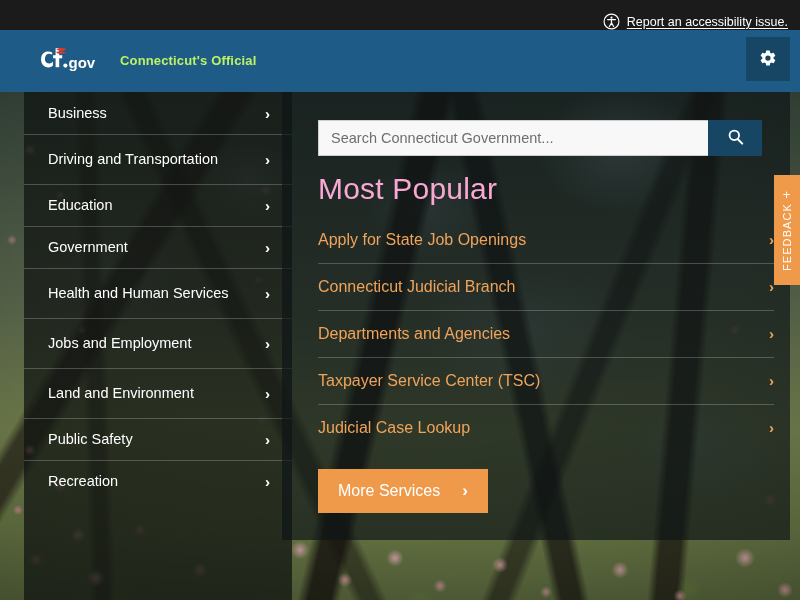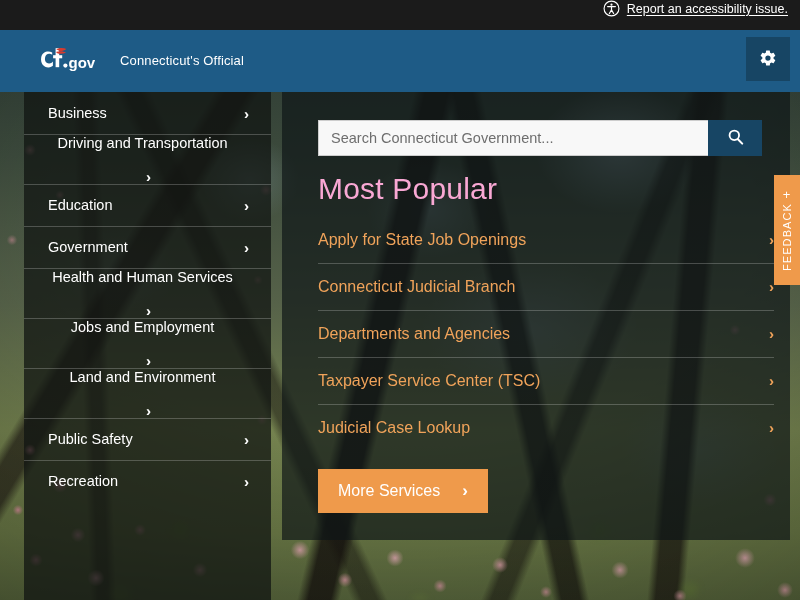--- a/index.html
+++ b/index.html
@@ -84,21 +84,21 @@
     filter: blur(2px);
   }
   .bg-vignette {
     background: radial-gradient(ellipse 110% 95% at 50% 35%, transparent 40%, rgba(0,0,0,.38) 100%);
   }
 
   
   #access-bar {
     position: absolute; left: 0; top: 0; width: 800px; height: 30px;
     background: #1b1b1b;
-    display: flex; align-items: flex-start; justify-content: flex-end;
+    display: flex; align-items: flex-end; justify-content: flex-end;
     padding-right: 12px;
   }
   #access-link {
     display: flex; align-items: center; gap: 7px;
     color: #ffffff; font-size: 12.5px; text-decoration: none;
     cursor: pointer;
   }
   #access-link .lbl { text-decoration: underline; text-underline-offset: 2px; }
   .a11y-icon { display: block; }
 
@@ -106,51 +106,51 @@
   #site-header {
     position: absolute; left: 0; top: 30px; width: 800px; height: 62px;
     background: #1e5b86;
     display: flex; align-items: center; padding-left: 20px;
   }
   #logo-block {
     display: flex; align-items: center; margin-left: 18px; cursor: pointer;
   }
   .logo-svg { display: block; }
   #tagline {
-    margin-left: 20px; color: #ffffff; font-size: 13px; line-height: 16px;
-    letter-spacing: .15px; font-weight: 400;
+    margin-left: 20px; color: #bef264; font-size: 13px; line-height: 16px;
+    letter-spacing: .15px; font-weight: 700;
   }
   #gear-button {
     position: absolute; right: 10px; top: 7px;
     width: 44px; height: 44px;
     background: #174564; border: none; cursor: pointer;
     display: flex; align-items: center; justify-content: center;
   }
 
   
   #sidebar {
-    position: absolute; left: 24px; top: 92px; width: 247px; height: 508px;
+    position: absolute; left: 24px; top: 92px; width: 268px; height: 508px;
     background: rgba(16,20,18,.74);
     padding: 0 0 0 0;
     overflow: hidden;
   }
   .nav-item {
     position: relative;
     display: flex; align-items: center; justify-content: space-between;
     padding: 0 22px 0 24px;
     color: #ffffff; font-size: 14.5px; line-height: 19px;
     cursor: pointer; text-decoration: none;
     min-height: 42px;
   }
   .nav-item .nav-label { padding-right: 12px; }
   .nav-item + .nav-item::before {
     content: ""; position: absolute; left: 0; right: 0; top: 0; height: 1px;
     background: rgba(255,255,255,.22);
   }
-  .nav-item.tall { min-height: 50px; flex-direction: column; }
+  .nav-item.tall { min-height: 50px; }
   .chev {
     flex: 0 0 auto; font-size: 15px; font-weight: bold; color: #ffffff;
     line-height: 1;
   }
 
   
   #main-panel {
     position: absolute; left: 282px; top: 92px; width: 508px; height: 448px;
     background: rgba(14,20,22,.68);
     padding: 28px 28px 0 18px;

